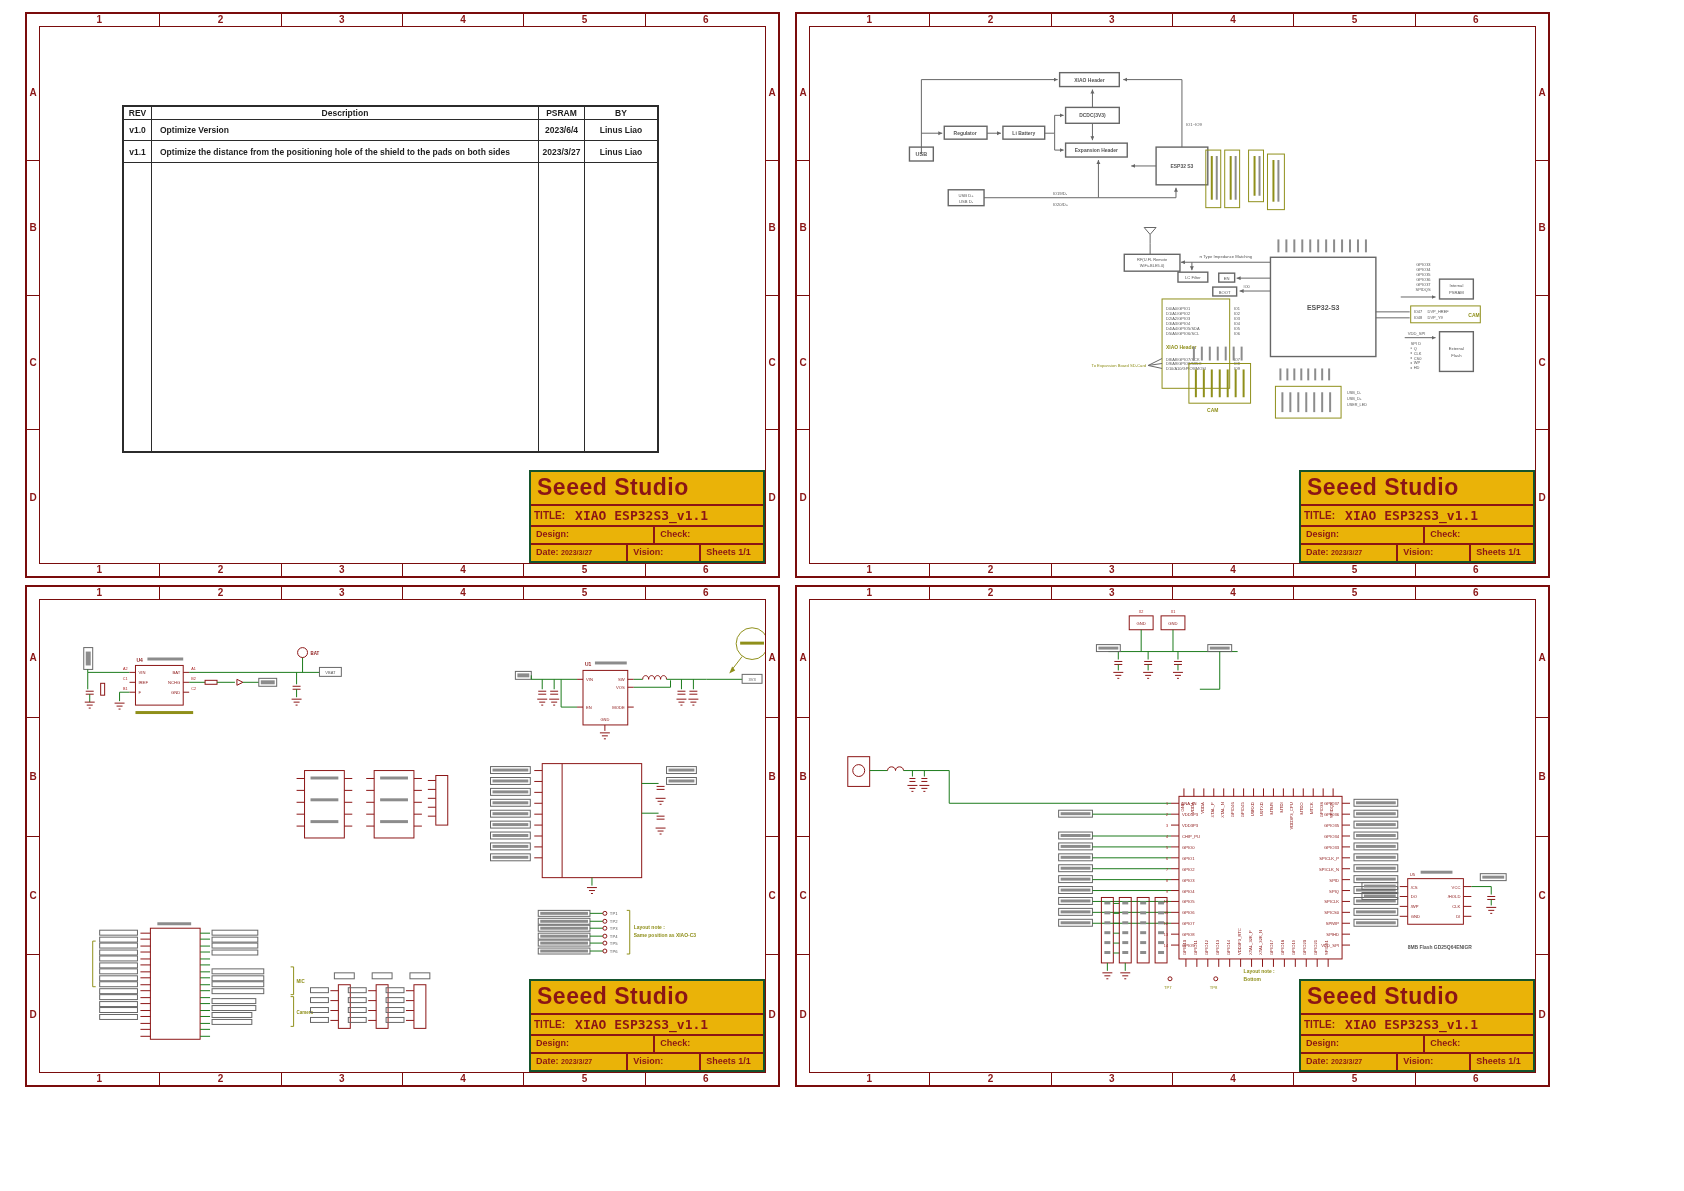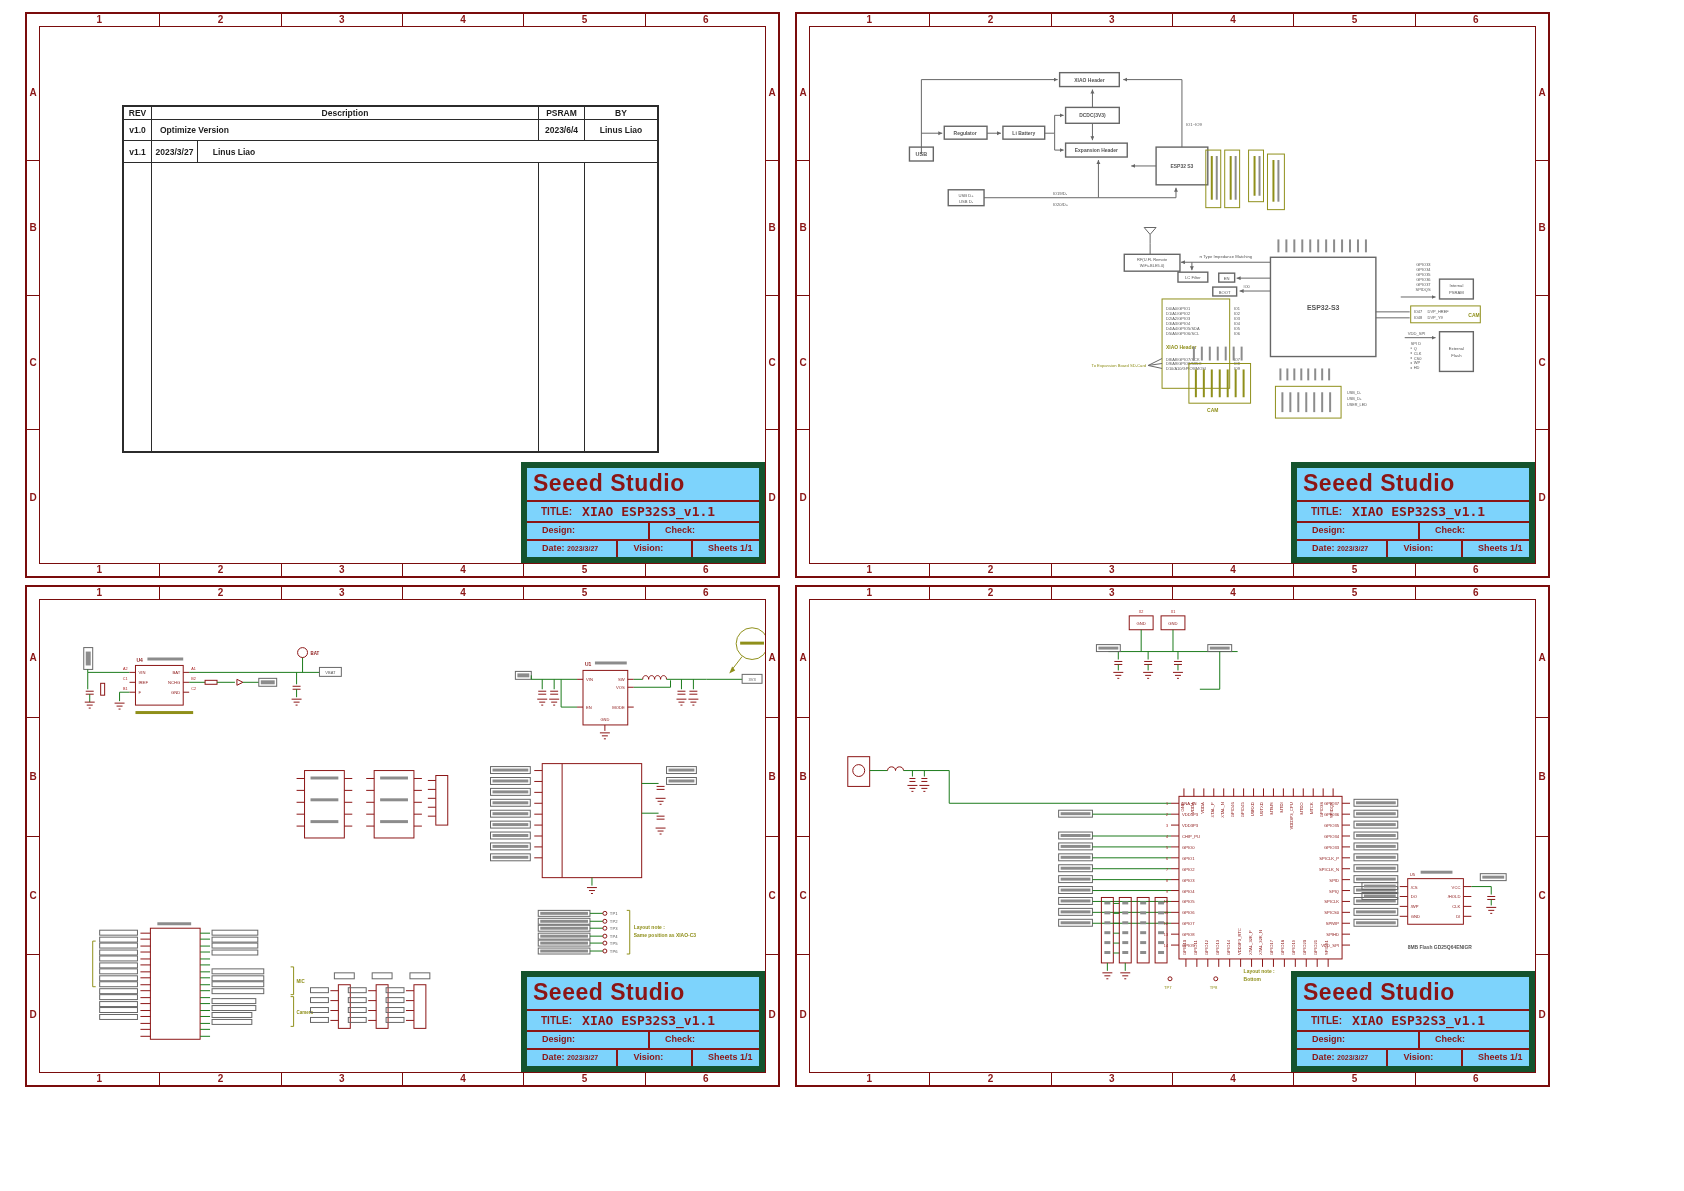--- a/index.html
+++ b/index.html
@@ -11,28 +11,28 @@
   .band.h.top{top:0}.band.h.bot{bottom:0}
   .band.h b{flex:1;text-align:center;line-height:12px;border-right:1px solid #7a0c0c}
   .band.h b:last-child{border-right:none}
   .band.v{top:12px;bottom:12px;width:12px;flex-direction:column}
   .band.v.lft{left:0}.band.v.rgt{right:0}
   .band.v b{flex:1;display:flex;align-items:center;justify-content:center;border-bottom:1px solid #7a0c0c}
   .band.v b:last-child{border-bottom:none}
   .content{position:absolute;inset:13px;overflow:hidden}
   .content svg{width:100%;height:100%;display:block}
   
-  .tb{position:absolute;right:13px;bottom:13px;width:232px;border:6px solid #14532d;background:#7dd3fc;color:#8b1515;z-index:5}
+  .tb{position:absolute;right:13px;bottom:13px;width:232px;border:2px solid #14532d;background:#eab308;color:#8b1515;z-index:5}
   .tb-brand{font-size:23px;font-weight:bold;padding:2px 6px 3px;border-bottom:2px solid #8b1515;letter-spacing:.5px}
-  .tb-title{display:flex;gap:10px;align-items:center;height:19px;padding:0 14px;border-bottom:2px solid #8b1515;font-weight:bold}
+  .tb-title{display:flex;gap:10px;align-items:center;height:19px;padding:0 3px;border-bottom:2px solid #8b1515;font-weight:bold}
   .tb-title .lab{font-size:10px}
   .tb-title .val{font-size:13px;font-family:"DejaVu Sans Mono",monospace}
   .tb-row{display:flex;height:16px;font-size:9px;font-weight:bold}
   .tb-row.mid{border-bottom:2px solid #8b1515}
-  .tb-row .cl{padding:2px 15px;border-right:2px solid #8b1515;box-sizing:border-box;white-space:nowrap;overflow:hidden}
+  .tb-row .cl{padding:2px 5px;border-right:2px solid #8b1515;box-sizing:border-box;white-space:nowrap;overflow:hidden}
   .tb-row .cl:last-child{border-right:none}
   .c1{flex:1.4}.c2{flex:1}.c4{flex:.85}
   .tb i{font-style:normal;font-size:7px}
   
   .rtab{position:absolute;left:95px;top:91px;width:533px;border:2px solid #2b2b2b;color:#1d1d1d;font-size:8.5px;font-weight:bold;background:#fff}
   .rrow{display:flex;border-bottom:1px solid #2b2b2b;align-items:stretch}
   .rrow:last-child{border-bottom:none}
   .rc{border-right:1px solid #2b2b2b;padding:2px 3px;box-sizing:border-box;display:flex;align-items:center}
   .rc:last-child{border-right:none}
   .w-rev{width:28px;justify-content:center}
@@ -99,20 +99,21 @@
       <div class="rc w-by">BY</div>
     </div>
     <div class="rrow" style="height:20px">
       <div class="rc w-rev">v1.0</div>
       <div class="rc w-desc">Optimize Version</div>
       <div class="rc w-date">2023/6/4</div>
       <div class="rc w-by">Linus Liao</div>
     </div>
     <div class="rrow" style="height:21px">
       <div class="rc w-rev">v1.1</div>
+      <div class="rc w-desc">Optimize the distance from the positioning hole of the shield to the pads on both sides</div>
       <div class="rc w-date">2023/3/27</div>
       <div class="rc w-by">Linus Liao</div>
     </div>
     <div class="rrow empty">
       <div class="rc w-rev"></div>
         <div class="rc w-desc"></div>
         <div class="rc w-date"></div>
         <div class="rc w-by"></div>
     </div>
   </div>

